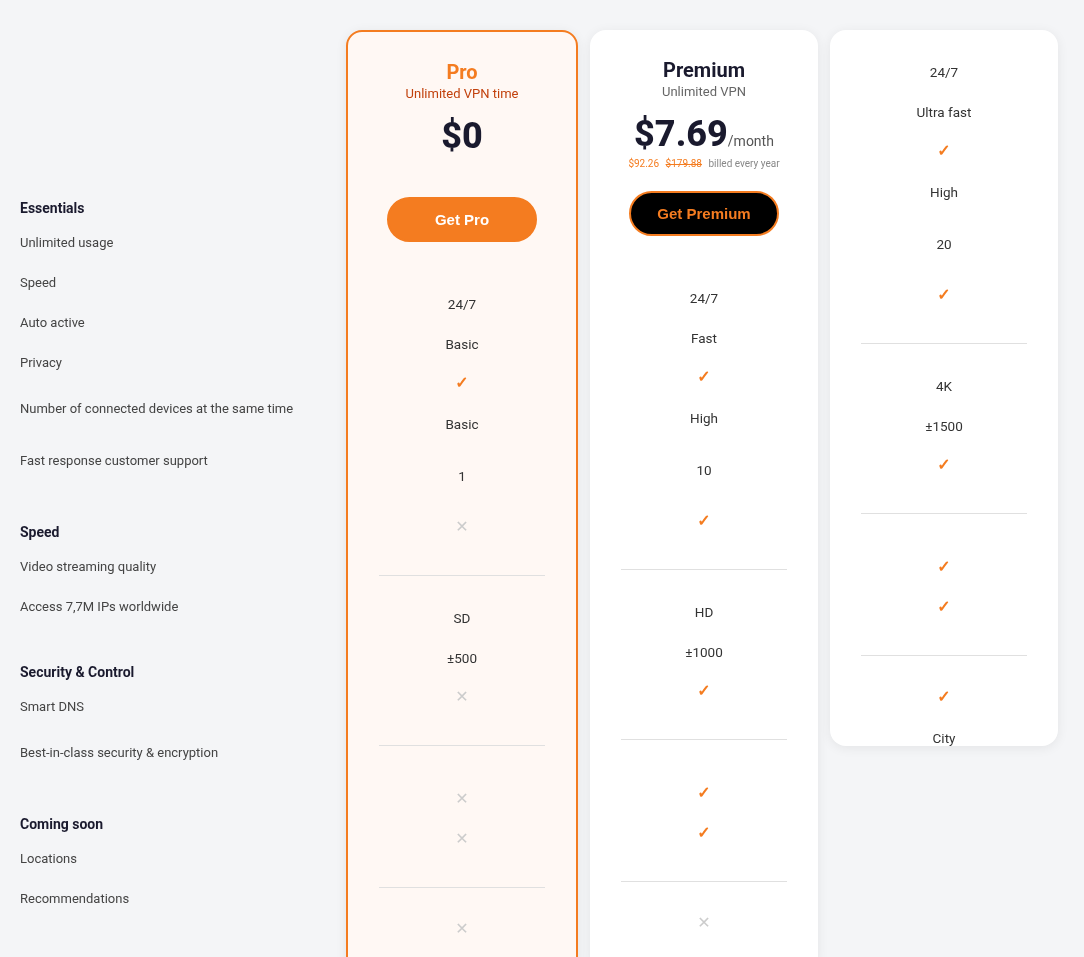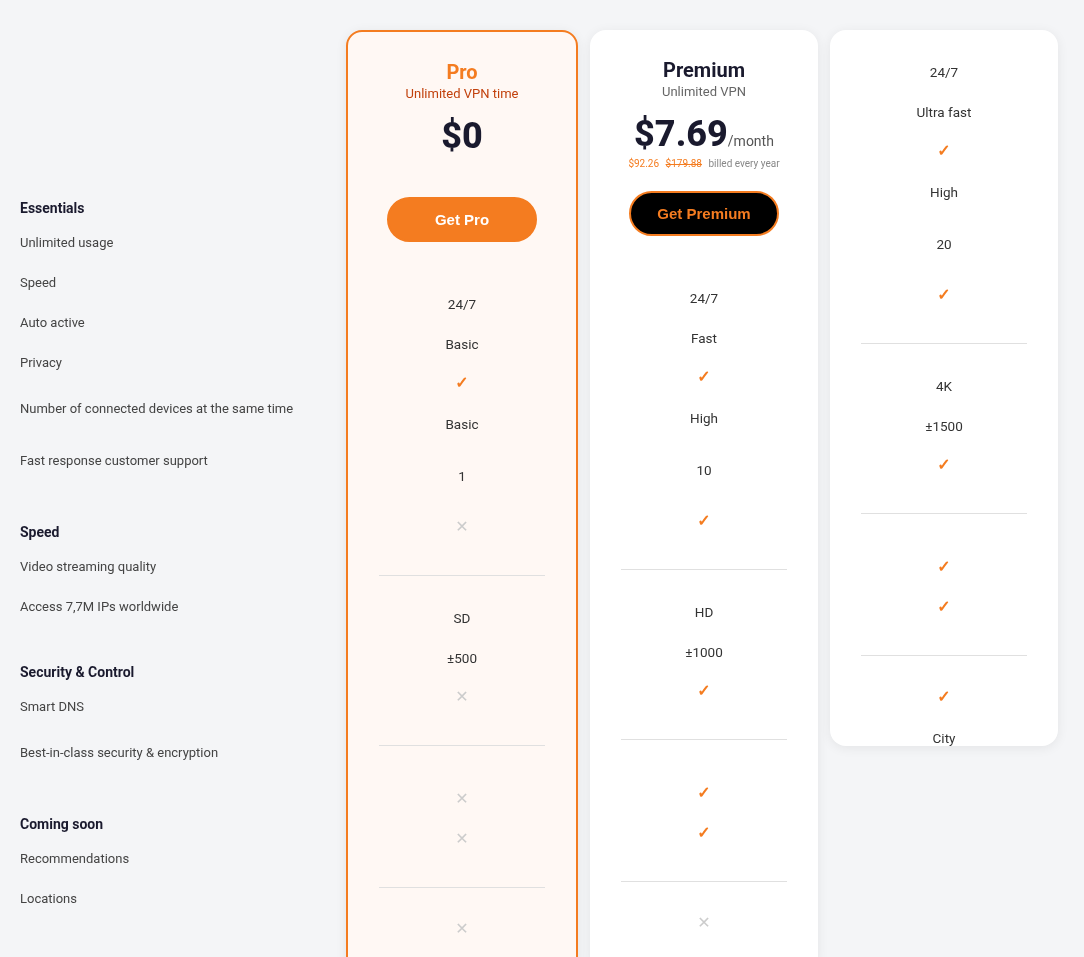--- a/index.html
+++ b/index.html
@@ -201,24 +201,24 @@
     <div class="feature-row">
         <span>Smart DNS</span>
       </div>
     <div class="feature-row tall">
         <span>Best-in-class security &amp; encryption</span>
       </div>
     <div class="divider-row"></div>
 
     <div class="section-label">Coming soon</div>
     <div class="feature-row">
+        <span>Locations</span>
+      </div>
+    <div class="feature-row">
         <span>Recommendations</span>
-      </div>
-    <div class="feature-row">
-        <span>Locations</span>
       </div>
   </div>
 
   <div class="plan-col pro">
     <div class="plan-header">
       <div class="plan-name orange">Pro</div>
       <div class="plan-subtitle">Unlimited VPN time</div>
       <div class="plan-price">
         <span>$0</span>
       </div>

